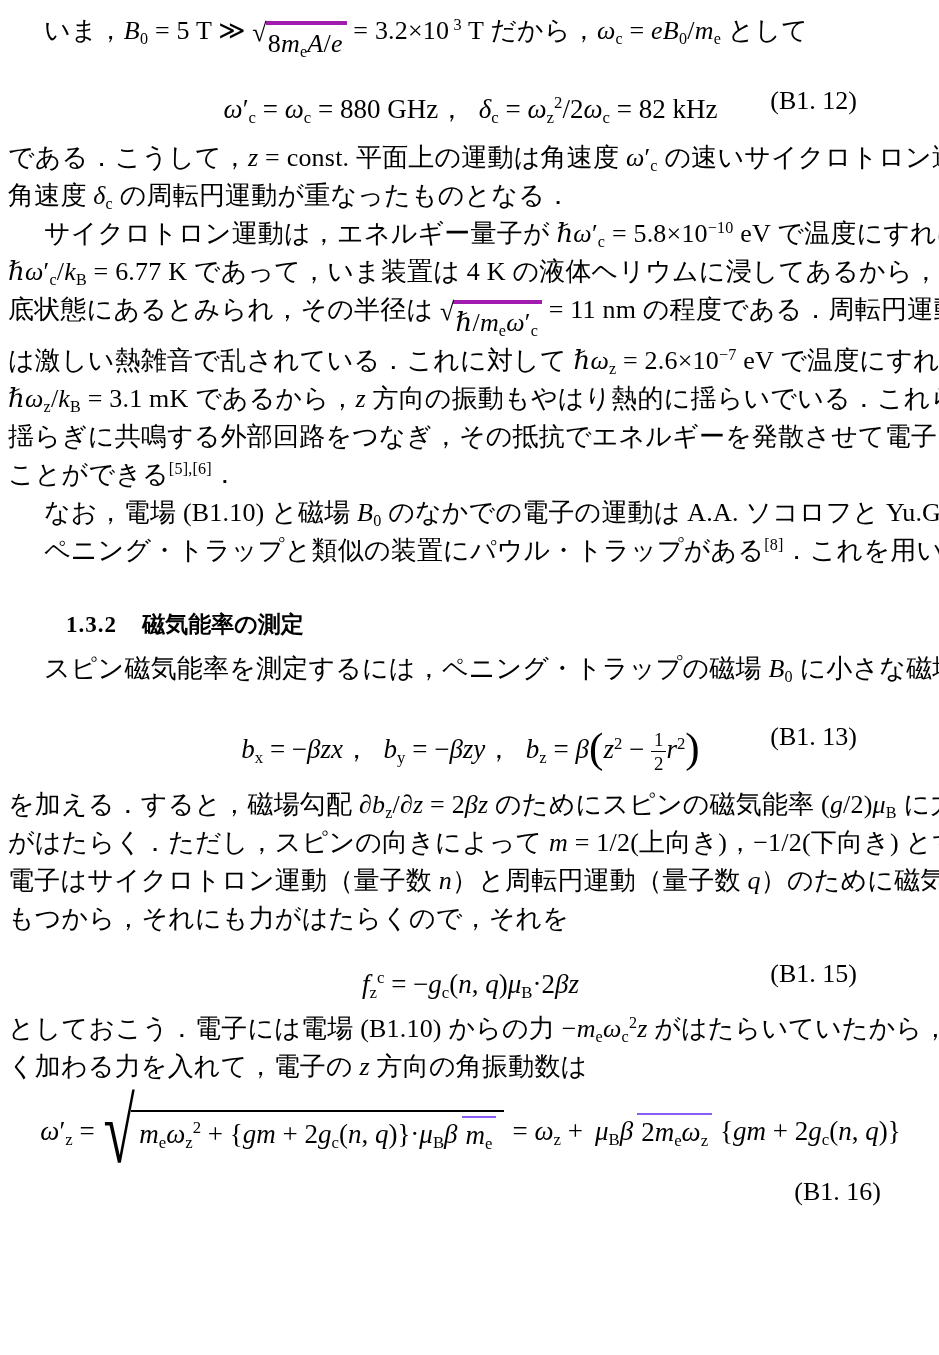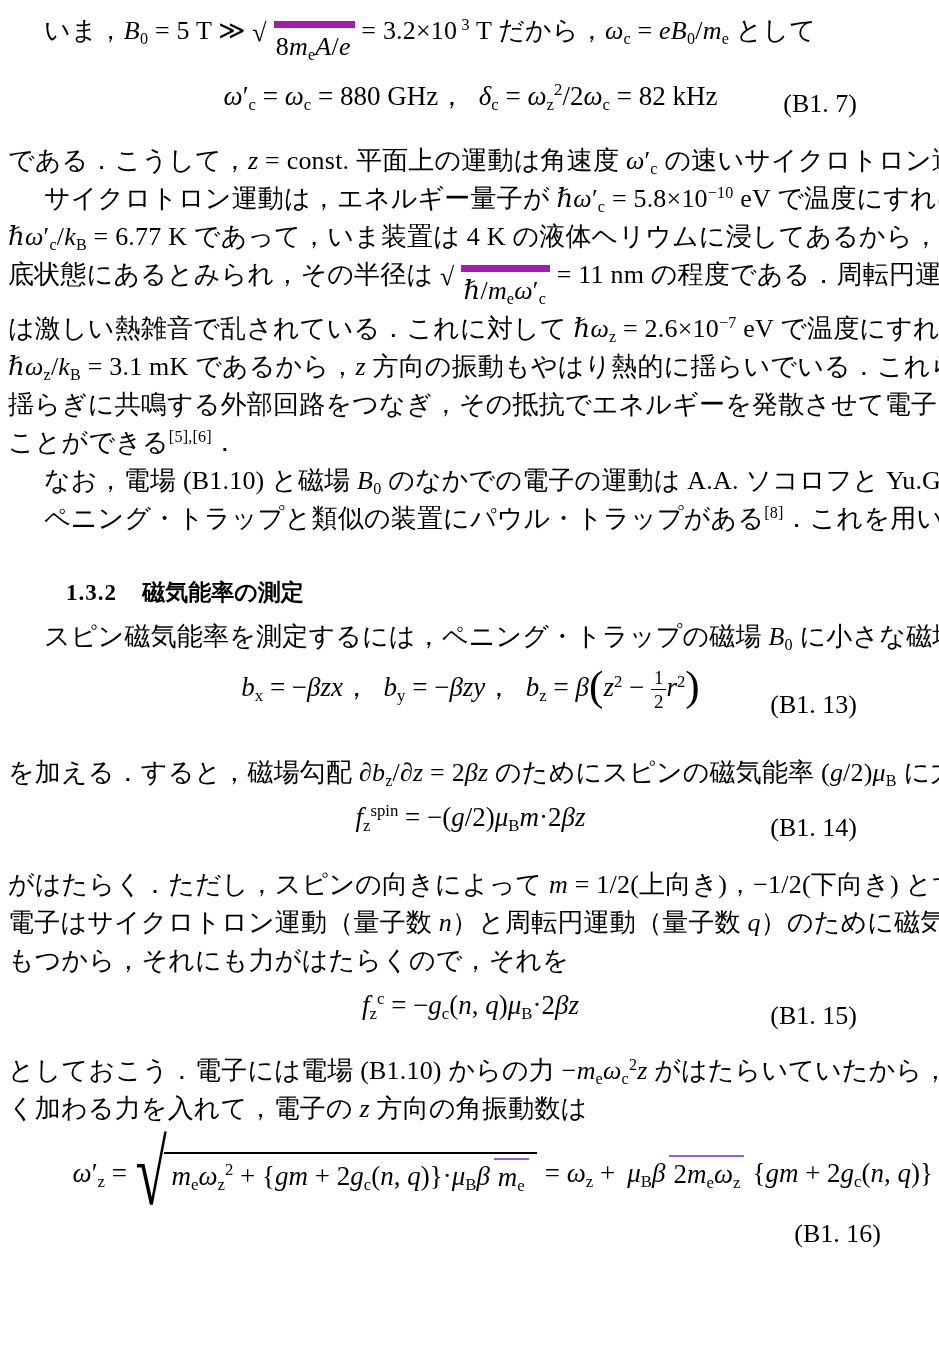--- a/index.html
+++ b/index.html
@@ -21,52 +21,52 @@
     letter-spacing: 0.2px;
   }
   .ind { padding-left: 36px; }
   i { font-style: italic; }
   sub, sup { line-height: 0; font-size: 0.62em; }
   sub { vertical-align: -0.28em; }
   sup { vertical-align: 0.58em; }
   
   .sq { display: inline-flex; align-items: flex-start; vertical-align: -0.15em; }
   .sq .rad { line-height: 1.05; margin-right: -1px; position: relative; top: -2px; }
-  .sqv { border-top: 7px solid #a21caf; padding: 0 4px 0 2px; margin-left: 8px; }
+  .sqv { border-top: 4px solid #a21caf; padding: 0 4px 0 2px; }
   
   .frac {
     display: inline-flex; flex-direction: column; align-items: center;
     vertical-align: middle; line-height: 1.25; font-size: 0.7em; text-align: center;
   }
   .frac .fnum, .frac .fden { padding: 0 3px; display: block; }
   .frac .fden { border-top: 1.8px solid #000; }
   
   .bp { font-size: 1.6em; font-weight: 300; line-height: 0; vertical-align: -0.08em; }
   
   .eqrow {
-    position: relative; display: flex; align-items: flex-start; justify-content: center;
+    position: relative; display: flex; align-items: flex-end; justify-content: center;
     font-size: 27px;
   }
   .eqrow .eq { white-space: pre; }
   .eqnum { position: absolute; right: 76px; top: 50%; transform: translateY(-50%); font-size: 26px; }
   .e12 { height: 52px; margin: 12px 0 12px; }
   .e13 { height: 78px; margin: 10px 0 10px; }
   .e14 { height: 52px; margin: 10px 0 12px; }
   .e15 { height: 52px; margin: 10px 0 10px; }
   
   .heading {
     font-size: 23px; font-weight: 600; line-height: 38px;
     padding-left: 58px; margin: 36px 0 6px;
   }
   .heading .hnum { letter-spacing: 1px; }
   .heading .hgap { display: inline-block; width: 1.1em; }
   
   .eq16wrap { margin-top: 8px; }
   .eq16 {
-    display: flex; align-items: center; justify-content: flex-end;
+    display: flex; align-items: center; justify-content: center;
     font-size: 27px; gap: 8px;
   }
   .eq16 .eq { white-space: pre; }
   .bigsq { display: inline-flex; align-items: center; }
   .rad2 {
     display: inline-block; font-size: 92px; line-height: 0.82;
     transform: scaleX(0.62); margin: 0 -13px 0 -9px; font-weight: 400;
   }
   .sqv2 { border-top: 2.5px solid #000; padding: 4px 8px 0 4px; display: inline-block; }
   .fracbig {
@@ -82,24 +82,25 @@
 
 <div class="page">
 
   <div class="ln ind">いま，<i>B</i><sub>0</sub> = 5 T ≫ <span class="sq">
         <span class="rad">√</span>
         <span class="sqv">8<i>m</i><sub>e</sub><i>A</i>/<i>e</i></span>
       </span> = 3.2×10<sup>&nbsp;3</sup> T だから，<i>ω</i><sub>c</sub> = <i>eB</i><sub>0</sub>/<i>m</i><sub>e</sub> として</div>
 
   <div class="eqrow e12">
     <span class="eq"><i>ω</i>′<sub>c</sub> = <i>ω</i><sub>c</sub> = 880 GHz，  <i>δ</i><sub>c</sub> = <i>ω</i><sub>z</sub><sup>2</sup>/2<i>ω</i><sub>c</sub> = 82 kHz</span>
-    <span class="eqnum">(B1. 7)</span>
+    <span class="eqnum">(B1. 12)</span>
   </div>
 
   <div class="ln">である．こうして，<i>z</i> = const. 平面上の運動は角速度 <i>ω</i>′<sub>c</sub> の速いサイクロトロン運動に</div>
+  <div class="ln">角速度 <i>δ</i><sub>c</sub> の周転円運動が重なったものとなる．</div>
 
   <div class="ln ind">サイクロトロン運動は，エネルギー量子が <i>ℏω</i>′<sub>c</sub> = 5.8×10<sup>−10</sup> eV で温度にすれば</div>
   <div class="ln"><i>ℏω</i>′<sub>c</sub>/<i>k</i><sub>B</sub> = 6.77 K であって，いま装置は 4 K の液体ヘリウムに浸してあるから，基</div>
   <div class="ln">底状態にあるとみられ，その半径は <span class="sq">
         <span class="rad">√</span>
         <span class="sqv"><i>ℏ</i>/<i>m</i><sub>e</sub><i>ω</i>′<sub>c</sub></span>
       </span> = 11 nm の程度である．周転円運動</div>
   <div class="ln">は激しい熱雑音で乱されている．これに対して <i>ℏω</i><sub>z</sub> = 2.6×10<sup>−7</sup> eV で温度にすれば</div>
   <div class="ln"><i>ℏω</i><sub>z</sub>/<i>k</i><sub>B</sub> = 3.1 mK であるから，<i>z</i> 方向の振動もやはり熱的に揺らいでいる．これらの熱</div>
   <div class="ln">揺らぎに共鳴する外部回路をつなぎ，その抵抗でエネルギーを発散させて電子を冷やす</div>
@@ -115,24 +116,20 @@
 
   <div class="ln ind">スピン磁気能率を測定するには，ペニング・トラップの磁場 <i>B</i><sub>0</sub> に小さな磁場</div>
 
   <div class="eqrow e13">
     <span class="eq"><i>b</i><sub>x</sub> = −<i>βzx</i>，  <i>b</i><sub>y</sub> = −<i>βzy</i>，  <i>b</i><sub>z</sub> = <i>β</i><span class="bp">(</span><i>z</i><sup>2</sup> − <span class="frac"><span class="fnum">1</span><span class="fden">2</span></span><i>r</i><sup>2</sup><span class="bp">)</span></span>
     <span class="eqnum">(B1. 13)</span>
   </div>
 
   <div class="ln">を加える．すると，磁場勾配 ∂<i>b</i><sub>z</sub>/∂<i>z</i> = 2<i>βz</i> のためにスピンの磁気能率 (<i>g</i>/2)<i>μ</i><sub>B</sub> に力</div>
 
-  <div class="eqrow e14">
-    <span class="eq"><i>f</i><sub>z</sub><sup>spin</sup> = −(<i>g</i>/2)<i>μ</i><sub>B</sub><i>m</i>·2<i>βz</i></span>
-    <span class="eqnum">(B1. 14)</span>
-  </div>
 
   <div class="ln">がはたらく．ただし，スピンの向きによって <i>m</i> = 1/2(上向き)，−1/2(下向き) とする．</div>
   <div class="ln">電子はサイクロトロン運動（量子数 <i>n</i>）と周転円運動（量子数 <i>q</i>）のために磁気能率を</div>
   <div class="ln">もつから，それにも力がはたらくので，それを</div>
 
   <div class="eqrow e15">
     <span class="eq"><i>f</i><sub>z</sub><sup>c</sup> = −<i>g</i><sub>c</sub>(<i>n</i>, <i>q</i>)<i>μ</i><sub>B</sub>·2<i>βz</i></span>
     <span class="eqnum">(B1. 15)</span>
   </div>
 

